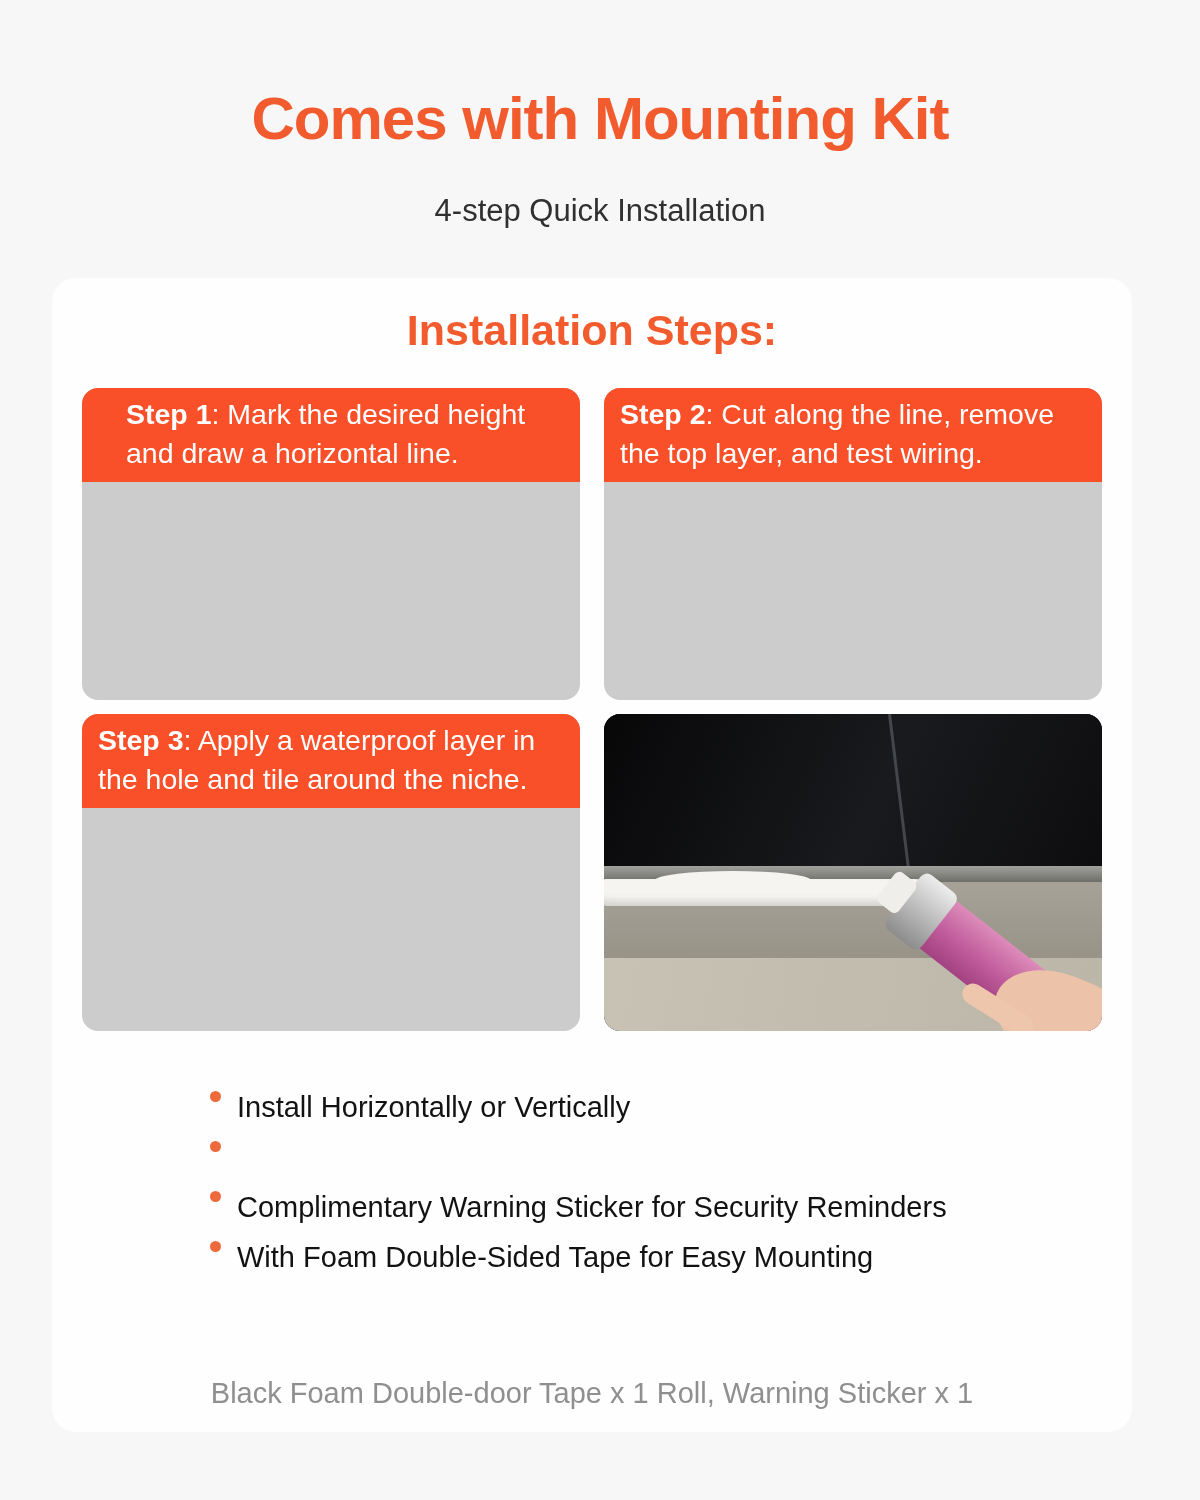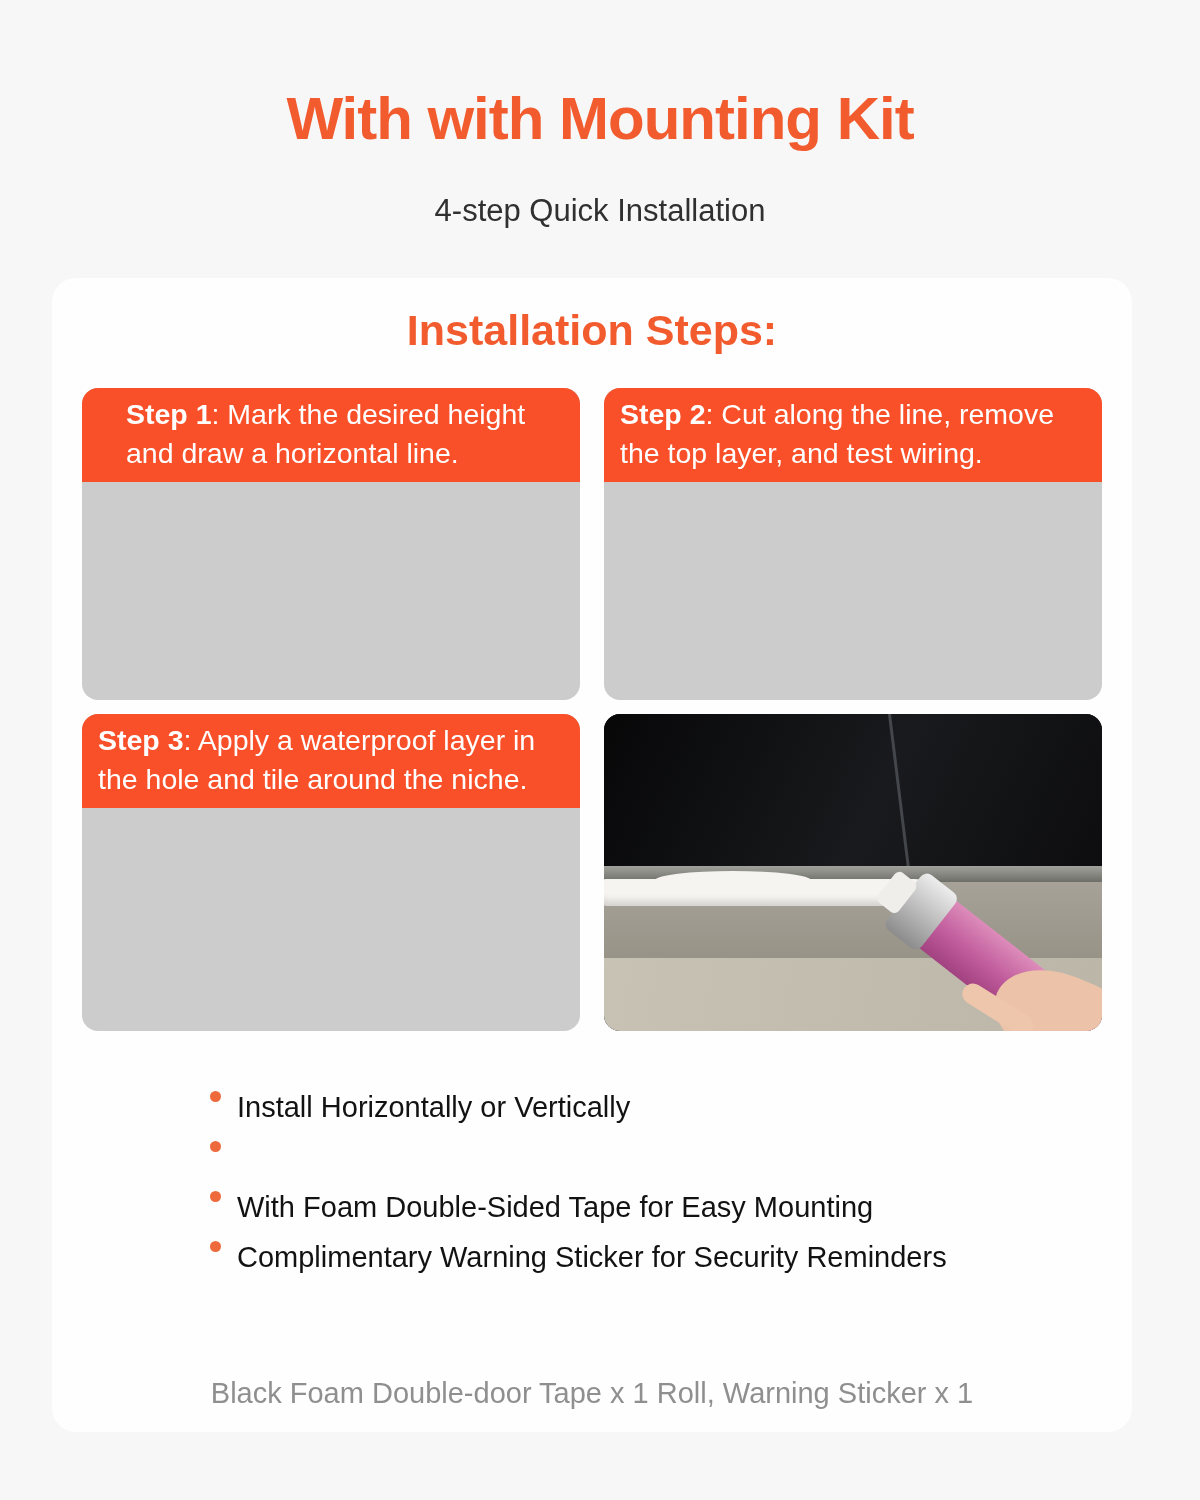--- a/index.html
+++ b/index.html
@@ -148,21 +148,21 @@
     text-align:center;
     font-size:29px;
     color:var(--footer-gray);
   }
 </style>
 </head>
 <body>
 
 <div>
 
-  <h1 class="page-title">With with Mounting Kit</h1>
+  <h1 class="page-title">Comes with Mounting Kit</h1>
   <div class="page-subtitle">4-step Quick Installation</div>
 
   <section class="card">
 
     <h2 class="card-heading">Installation Steps:</h2>
 
     <div class="grid">
 
       <figure class="tile">
         <div class="photo scene-drywall">
@@ -233,24 +233,24 @@
     <ul class="features">
       <li>
         <span class="dot"></span>
         <span>Install Horizontally or Vertically</span>
       </li>
       <li>
         <span class="dot"></span>
       </li>
       <li>
         <span class="dot"></span>
+        <span>Complimentary Warning Sticker for Security Reminders</span>
+      </li>
+      <li>
+        <span class="dot"></span>
         <span>With Foam Double-Sided Tape for Easy Mounting</span>
-      </li>
-      <li>
-        <span class="dot"></span>
-        <span>Complimentary Warning Sticker for Security Reminders</span>
       </li>
     </ul>
 
     <div class="footer-note">Black Foam Double-door Tape x 1 Roll, Warning Sticker x 1</div>
 
   </section>
 </div>
 
 </body></html>

